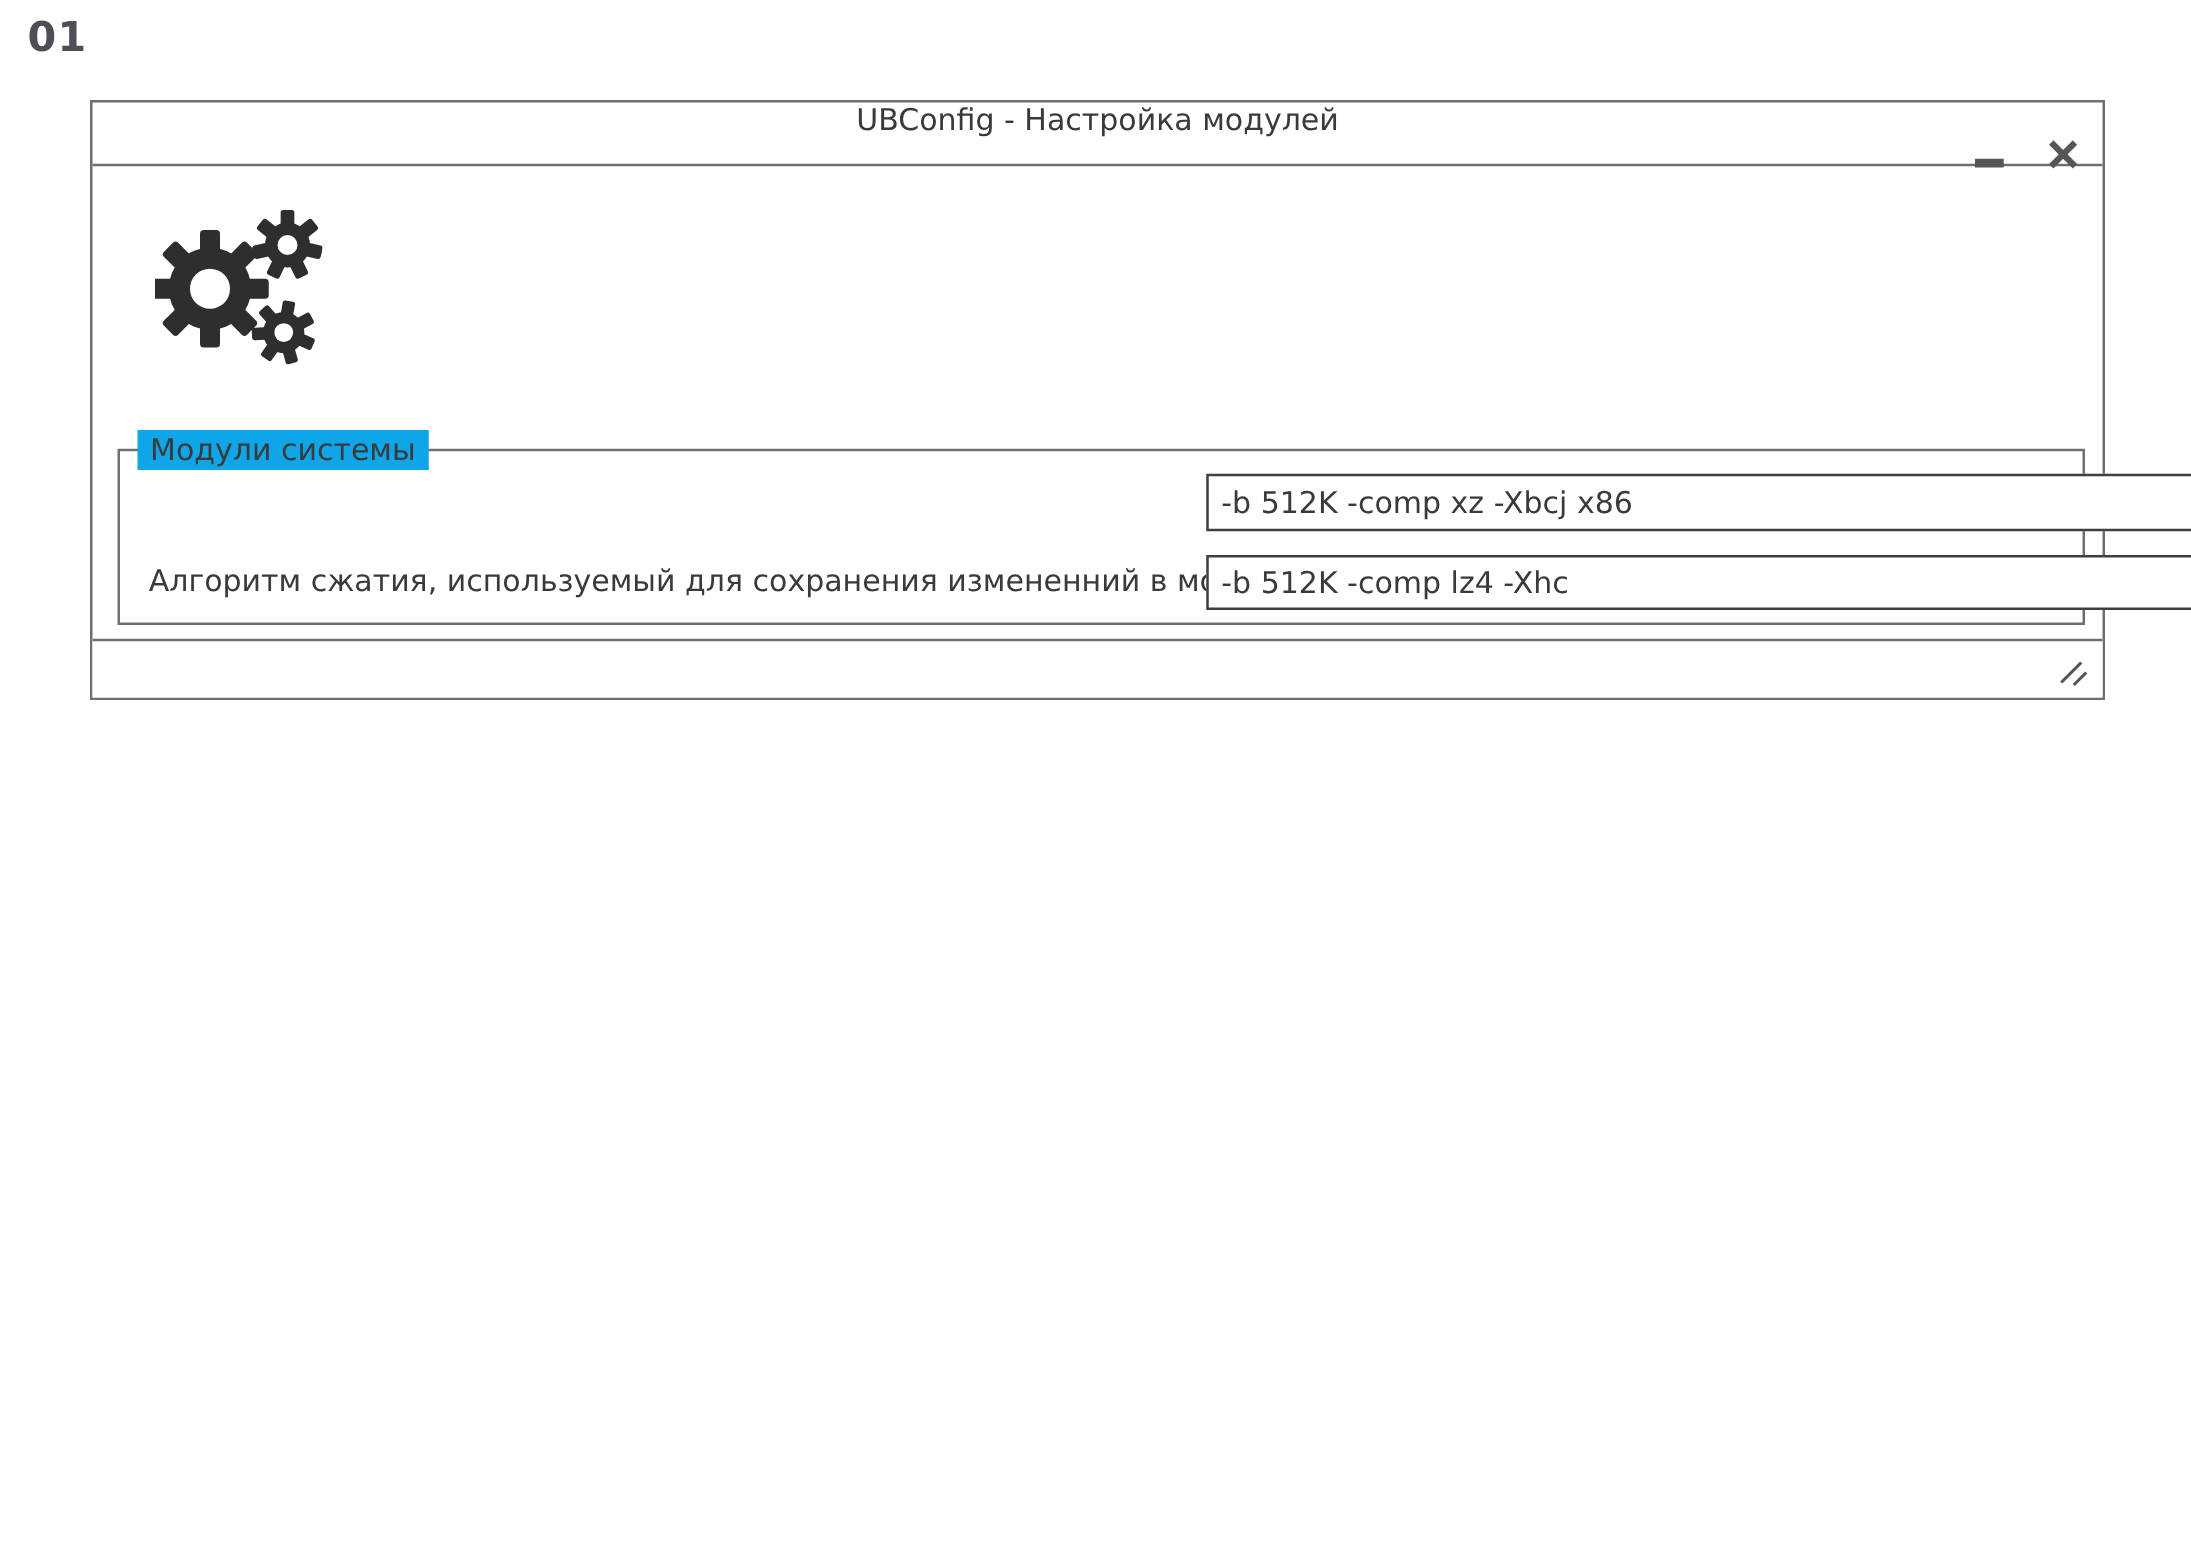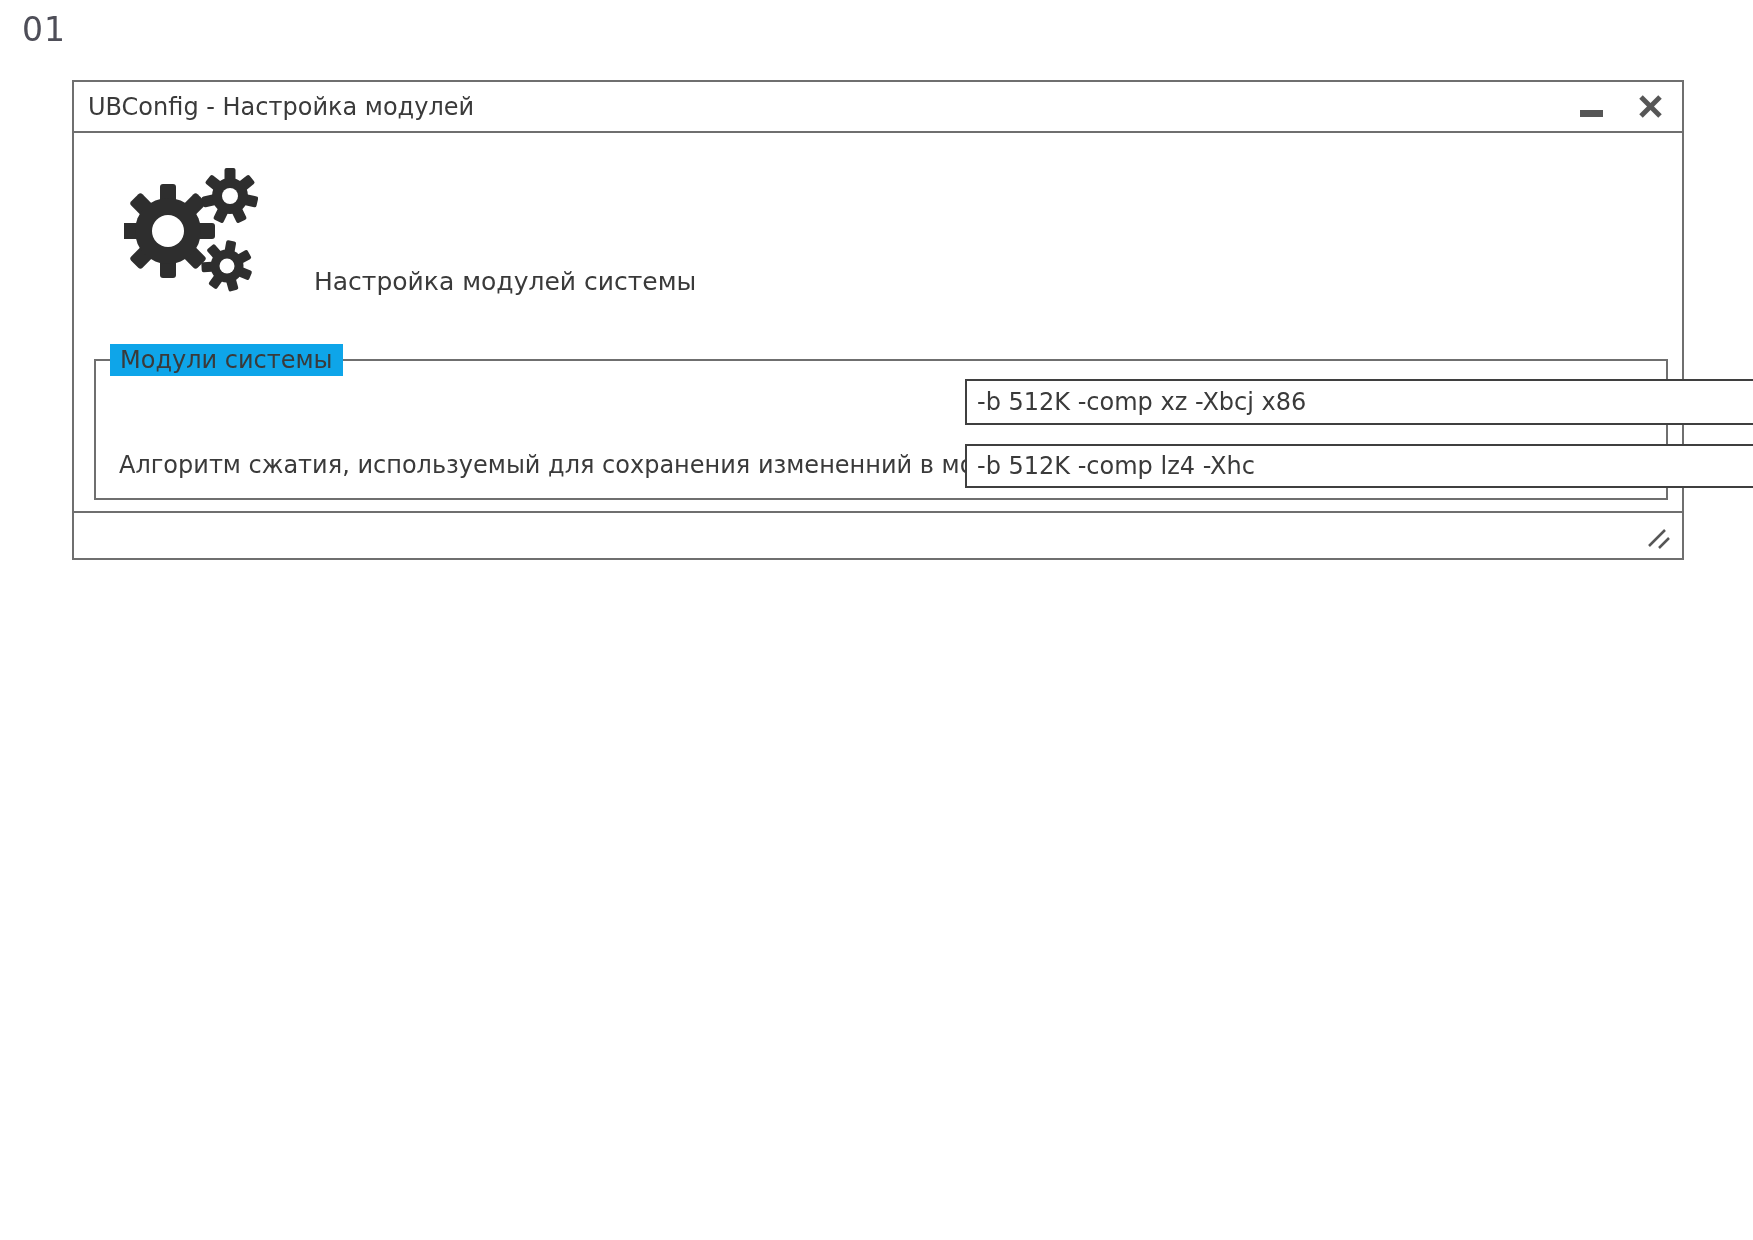--- a/index.html
+++ b/index.html
@@ -6,33 +6,34 @@
   html,body { background:#ffffff; }
   body {
     position:relative;
     width:1753px; height:1240px;
     font-family:"DejaVu Sans","Liberation Sans",sans-serif;
     color:#3a3a3a;
     overflow:hidden;
   }
   .slide-number {
     position:absolute; left:22px; top:10px;
-    font-size:33px; font-weight:normal; color:#4e4e58;
+    font-size:33px; font-weight:bold; color:#4e4e58;
     letter-spacing:1px;
   }
   .window {
     position:absolute; left:72px; top:80px;
     width:1612px; height:480px;
     border:2px solid #6f6f6f; background:#fff;
   }
   .titlebar {
     position:absolute; left:0; top:0; right:0; height:51px;
     border-bottom:2px solid #6f6f6f;
     display:flex; align-items:center;
     padding:0 14px;
+    flex-direction:column;
   }
   .titlebar .title { font-size:24px; color:#3a3a3a; white-space:nowrap; }
   .controls { margin-left:auto; display:flex; align-items:center; gap:34px; padding-right:4px; }
   .btn { background:none; border:none; cursor:pointer; display:flex; align-items:center; justify-content:center; padding:0; }
   .min-bar { display:block; width:23px; height:7px; background:#565656; margin-top:14px; }
   .content { position:absolute; left:0; top:51px; right:0; bottom:47px; }
   .gears { position:absolute; left:50px; top:34px; }
   .heading { position:absolute; left:240px; top:134px; font-size:25px; line-height:30px; }
   .group {
     position:absolute; left:20px; top:226px;
@@ -119,21 +120,20 @@
         <rect x="-5" y="-25.5" width="10" height="12" rx="2" transform="rotate(112.9)"></rect>
         <rect x="-5" y="-25.5" width="10" height="12" rx="2" transform="rotate(164.3)"></rect>
         <rect x="-5" y="-25.5" width="10" height="12" rx="2" transform="rotate(215.7)"></rect>
         <rect x="-5" y="-25.5" width="10" height="12" rx="2" transform="rotate(267.1)"></rect>
         <rect x="-5" y="-25.5" width="10" height="12" rx="2" transform="rotate(318.6)"></rect>
         <circle r="16.5"></circle>
         <circle r="7.5" fill="#ffffff"></circle>
       </g>
     </svg>
 
-    <div class="heading">Настройка модулей системы</div>
 
     <div class="group">
       <span class="legend">Модули системы</span>
 
       <input class="field-input row1" type="text" value="-b 512K -comp xz -Xbcj x86" style="">
 
       <label class="field-label row2">Алгоритм сжатия, используемый для сохранения измененний в моудль</label>
       <input class="field-input row2" type="text" value="-b 512K -comp lz4 -Xhc" style="">
     </div>
 

